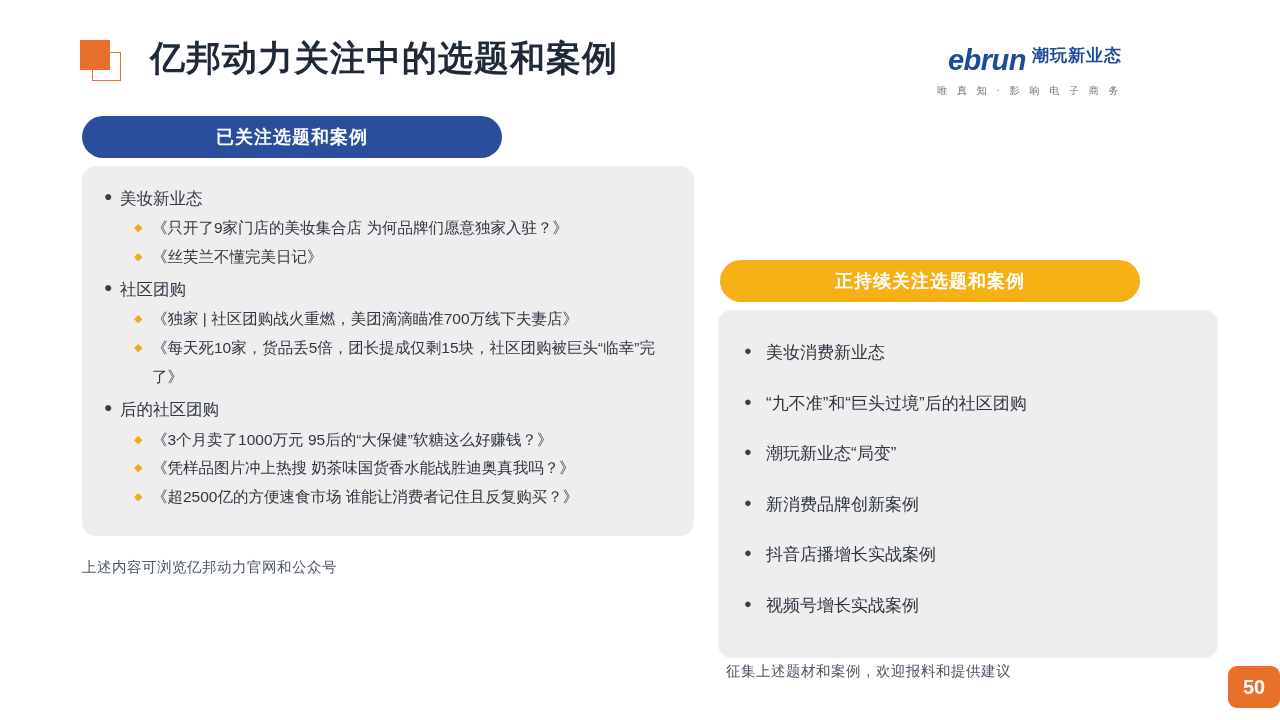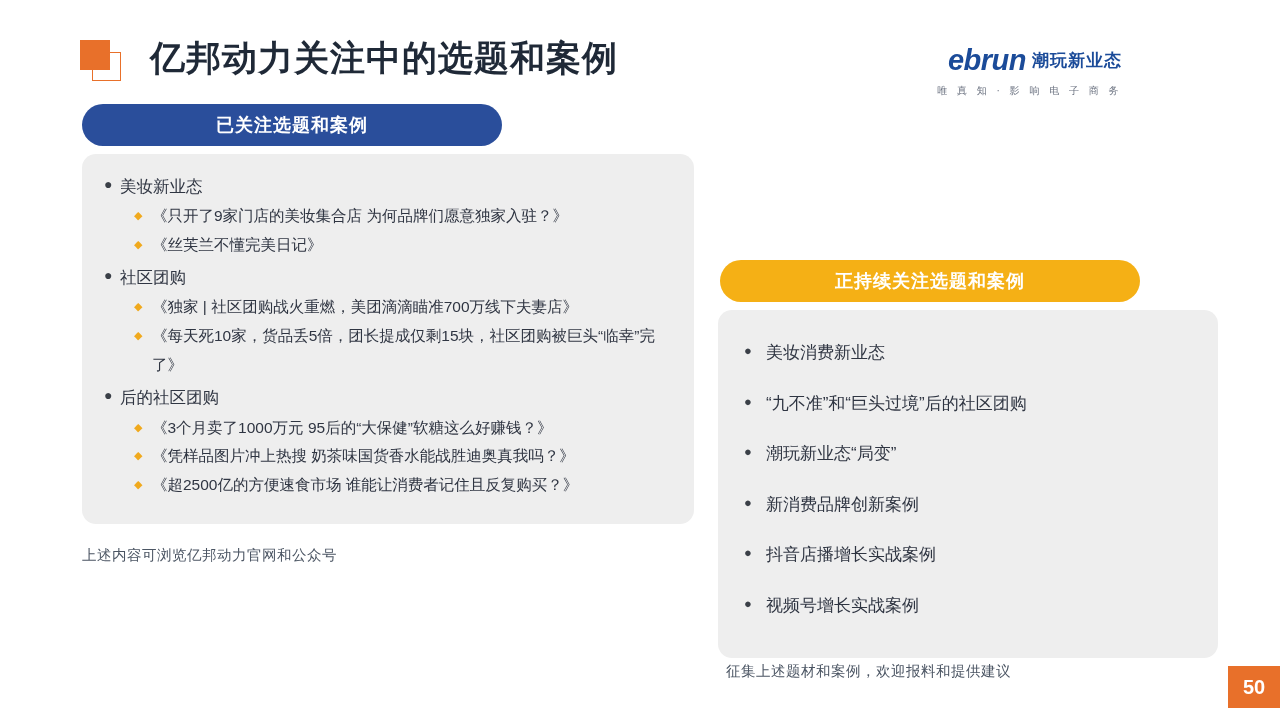--- a/index.html
+++ b/index.html
@@ -61,21 +61,21 @@
 
   
   .logo-block {
     position: absolute;
     right: 58px;
     top: 44px;
     text-align: right;
   }
   .logo-row {
     display: flex;
-    align-items: center;
+    align-items: flex-start;
     justify-content: flex-end;
     white-space: nowrap;
   }
   .logo-en {
     font-size: 29px;
     font-weight: bold;
     color: #1b4b99;
     font-style: italic;
     letter-spacing: -0.5px;
   }
@@ -92,21 +92,21 @@
     font-size: 10px;
     color: #6b7280;
     letter-spacing: 3.5px;
     white-space: nowrap;
   }
 
   
   .left-col {
     position: absolute;
     left: 82px;
-    top: 104px;
+    top: 116px;
     width: 612px;
   }
   .pill {
     border-radius: 22px;
     height: 42px;
     line-height: 42px;
     text-align: center;
     font-size: 18px;
     font-weight: bold;
     color: #ffffff;
@@ -238,20 +238,21 @@
     bottom: 12px;
     width: 52px;
     height: 42px;
     background: #e8702a;
     color: #ffffff;
     font-size: 20px;
     font-weight: bold;
     display: flex;
     align-items: center;
     justify-content: center;
+    border-radius: 9px;
   }
 </style>
 </head>
 <body>
 
 <div class="header">
   <div class="title-mark">
     <div class="sq-filled"></div>
     <div class="sq-outline"></div>
   </div>

